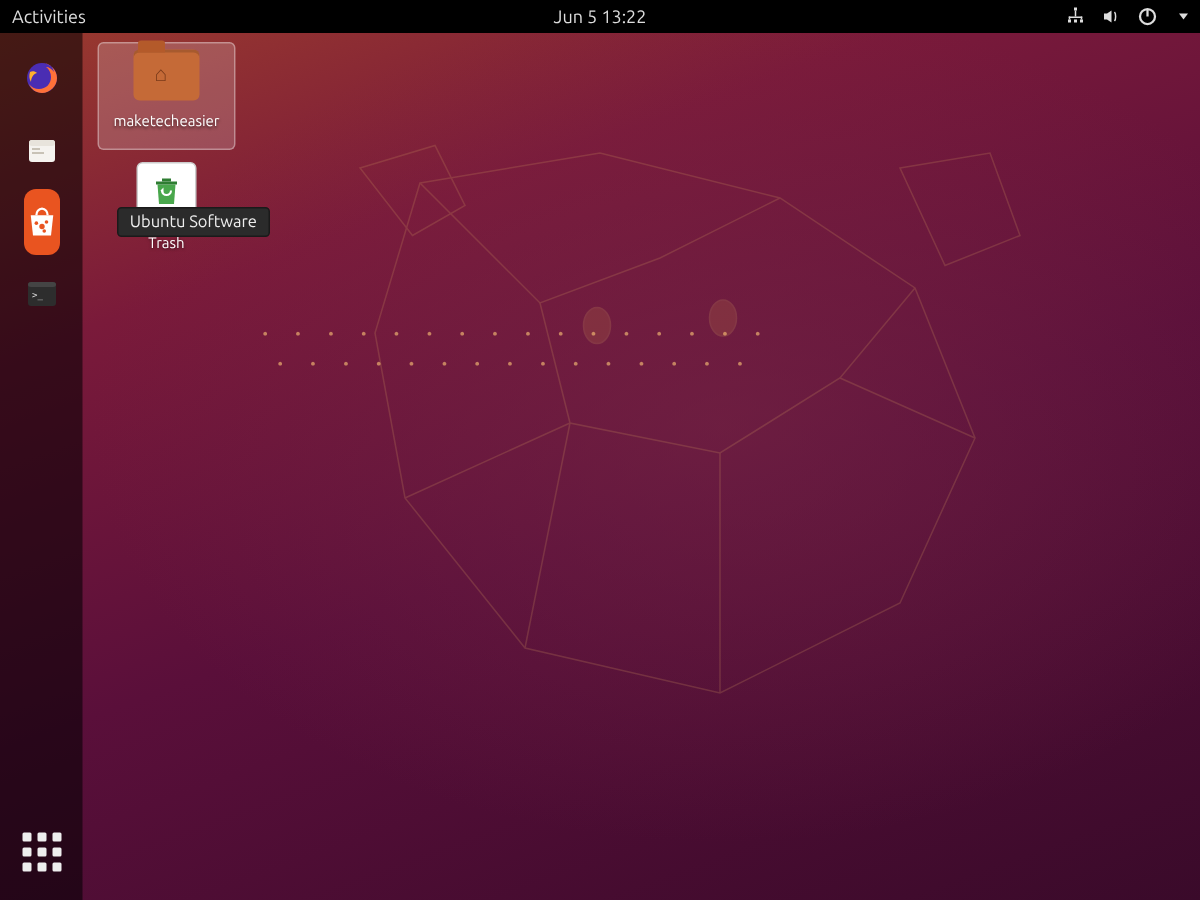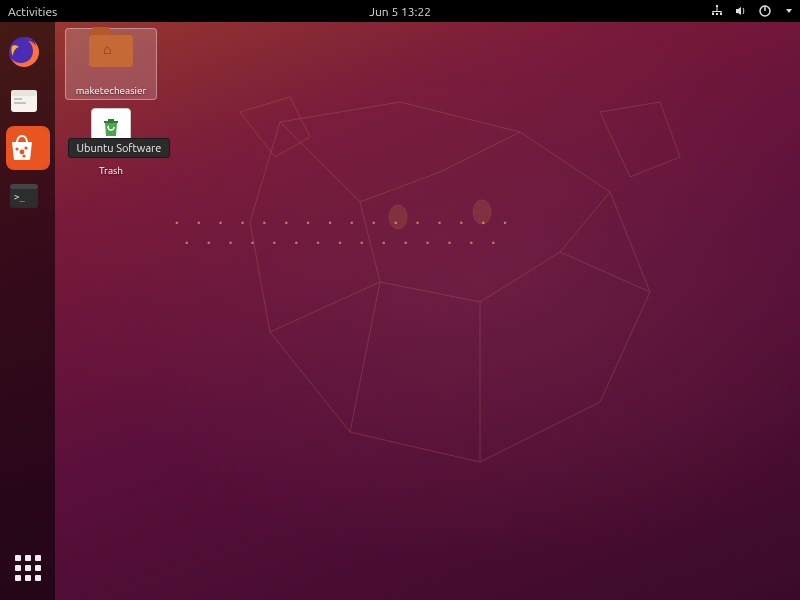--- a/index.html
+++ b/index.html
@@ -49,24 +49,24 @@
       left: 0; top: 22px; bottom: 0;
       width: 55px;
       background: rgba(0,0,0,0.55);
       display: flex;
       flex-direction: column;
       align-items: center;
       padding-top: 6px;
       z-index: 40;
     }
     .dock-item {
-      width: 44px; height: 44px;
+      width: 24px; height: 44px;
       margin: 2px 0;
       border-radius: 8px;
-      display: flex; align-items: center; 
+      display: flex; align-items: center; justify-content: center;
       position: relative;
     }
     .dock-item.selected { background: #e95420; }
     .dock-spacer { flex: 1; }
 
     
     .tooltip {
       position: absolute;
       left: 62px;
       background: #2b2b2b;
@@ -80,21 +80,21 @@
 
     
     .desktop-icons { position: absolute; left: 65px; top: 6px; display: flex; flex-direction: column; gap: 4px; }
     .dicon {
       width: 92px; height: 72px;
       display: flex; flex-direction: column; align-items: center; justify-content: flex-start;
       padding-top: 4px;
       border-radius: 4px;
     }
     .dicon.selected { background: rgba(255,255,255,0.18); border: 1px solid rgba(255,255,255,0.35); }
-    .dicon .label { color: #fff; font-size: 10px; margin-top: 18px; text-align: center; text-shadow: 0 1px 2px rgba(0,0,0,0.6); }
+    .dicon .label { color: #fff; font-size: 10px; margin-top: 8px; text-align: center; text-shadow: 0 1px 2px rgba(0,0,0,0.6); }
     .folder-glyph { width: 44px; height: 34px; background: #c56a37; border-radius: 4px; position: relative; box-shadow: inset 0 2px 0 rgba(0,0,0,0.15); }
     .folder-glyph::before { content:''; position:absolute; top:-6px; left:3px; width:18px; height:8px; background:#b45a2a; border-radius:2px 2px 0 0; }
     .folder-home { position:absolute; top:8px; left:14px; color:#7a3a1a; font-size:14px; }
     .trash-glyph { width: 40px; height: 40px; background:#fff; border-radius:4px; display:flex; align-items:center; justify-content:center; border:1px solid #ccc; }
 
     
     .apps-btn { width: 44px; height: 44px; display:grid; grid-template-columns:repeat(3,6px); grid-template-rows:repeat(3,6px); gap:4px; align-content:center; justify-content:center; margin-bottom:10px; }
     .apps-btn span { width:6px; height:6px; background:#eee; border-radius:1px; }
   </style>
 </head>

